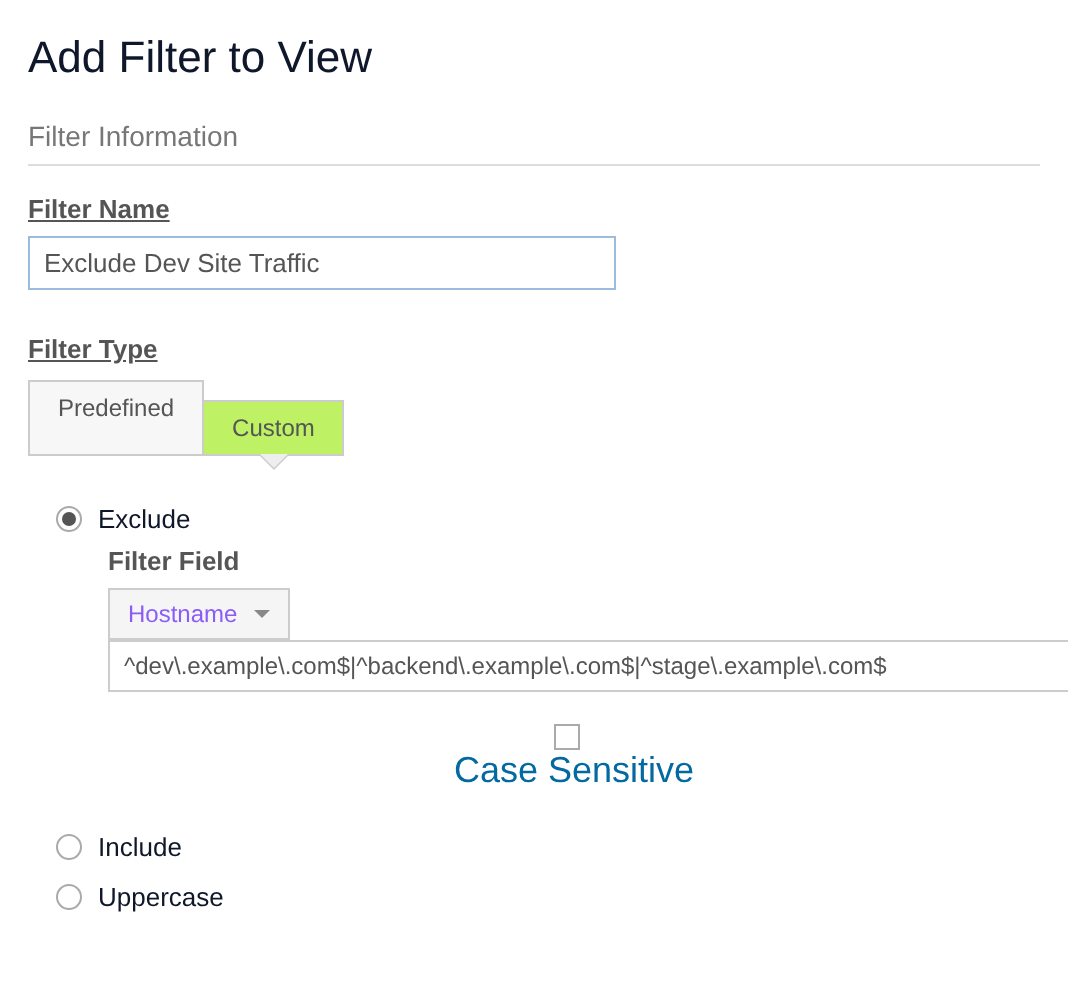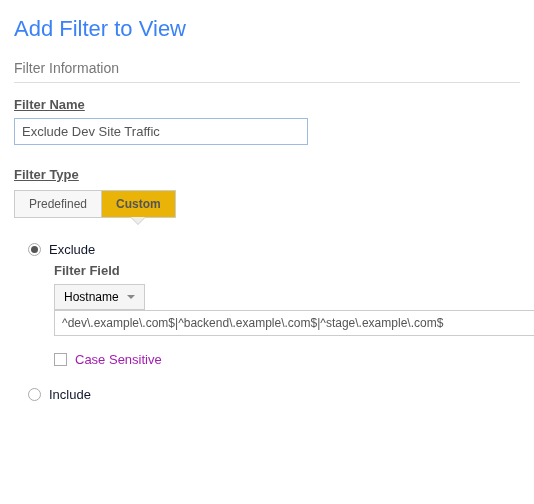--- a/index.html
+++ b/index.html
@@ -7,21 +7,21 @@
     margin: 0;
     padding: 16px 14px;
     font-family: Arial, Helvetica, sans-serif;
     color: #333;
     background: #fff;
     width: 534px;
   }
   h1 {
     font-size: 22px;
     font-weight: 400;
-    color: #3b82f6;
+    color: #0f172a;
     margin: 0 0 18px 0;
   }
   .section-title {
     font-size: 14px;
     color: #777;
     font-weight: 400;
     border-bottom: 1px solid #ddd;
     padding-bottom: 6px;
     margin-bottom: 12px;
   }
@@ -50,23 +50,24 @@
     font-size: 12px;
     color: #555;
     background: #f7f7f7;
     border: 1px solid #ccc;
     padding: 6px 14px;
     cursor: pointer;
     text-align: center;
   }
   .seg-btn + .seg-btn { border-left: none; }
   .seg-btn.active {
-    background: #eab308;
-    font-weight: 700;
+    background: #bef264;
+    font-weight: 400;
     position: relative;
+    margin-top: 10px;
   }
   .seg-pointer {
     position: absolute;
     bottom: -8px;
     left: 50%;
     transform: translateX(-50%);
     width: 0; height: 0;
     border-left: 8px solid transparent;
     border-right: 8px solid transparent;
     border-top: 8px solid #ccc;
@@ -117,43 +118,44 @@
     margin-bottom: 6px;
     margin-top: 4px;
   }
   .dropdown {
     display: inline-flex;
     align-items: center;
     border: 1px solid #ccc;
     background: #f5f5f5;
     padding: 5px 9px;
     font-size: 12px;
-    color: #000000;
+    color: #8b5cf6;
     cursor: pointer;
   }
   .caret {
     margin-left: 8px;
     width: 0; height: 0;
     border-left: 4px solid transparent;
     border-right: 4px solid transparent;
     border-top: 4px solid #888;
   }
   .pattern-input {
     width: 492px;
     font-size: 12px;
     padding: 5px 7px;
     border: 1px solid #ccc;
     color: #555;
   }
   .checkbox-row {
     display: flex;
     align-items: center;
-    font-size: 13px;
-    color: #a21caf;
+    font-size: 18px;
+    color: #0369a1;
     margin-top: 16px;
+    flex-direction: column;
   }
   .checkbox {
     width: 13px; height: 13px;
     border: 1px solid #aaa;
     margin-right: 8px;
     flex-shrink: 0;
   }
 </style>
 </head>
 <body>
@@ -197,17 +199,21 @@
       <span>Case Sensitive</span>
     </div>
   </div>
 
   <div class="radio-row" style="margin-top:20px;">
     <span class="radio"></span>
     <span>Include</span>
   </div>
 
 
+  <div class="radio-row">
+    <span class="radio"></span>
+    <span>Uppercase</span>
+  </div>
 
 </div>
 
 
 
 
 </body></html>

